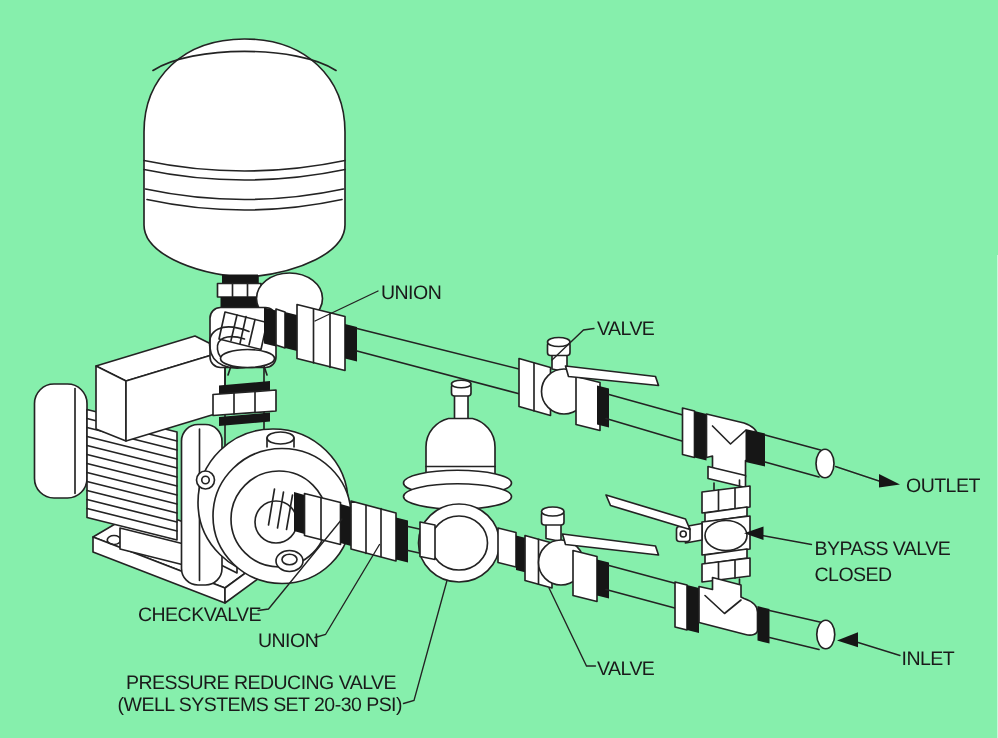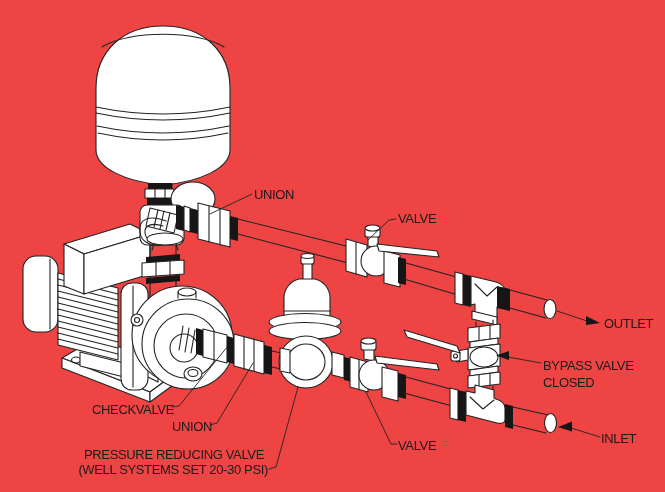--- a/index.html
+++ b/index.html
@@ -1,16 +1,16 @@
 <!DOCTYPE html>
 <html><head>
 <meta charset="utf-8">
 <style>
   html,body { margin:0; padding:0; background:#ffffff; }
-  .stage { position:relative; width:665px; height:492px; background:#ef4444; overflow:hidden;
+  .stage { position:relative; width:665px; height:492px; background:#86efac; overflow:hidden;
            font-family:"Liberation Sans", sans-serif; }
   svg { display:block; }
   .w  { fill:#ffffff; stroke:#232323; stroke-width:1.1; stroke-linejoin:round; }
   .l  { fill:none;    stroke:#232323; stroke-width:1.1; stroke-linecap:round; stroke-linejoin:round; }
   .t  { fill:none;    stroke:#232323; stroke-width:0.9; stroke-linecap:round; }
   .b  { fill:#161616; stroke:none; }
   .ah { fill:#161616; stroke:none; }
   .lbl { font-family:"Liberation Sans", sans-serif; font-size:13px; letter-spacing:-0.35px; fill:#1a1a1a; }
 </style>
 </head>

